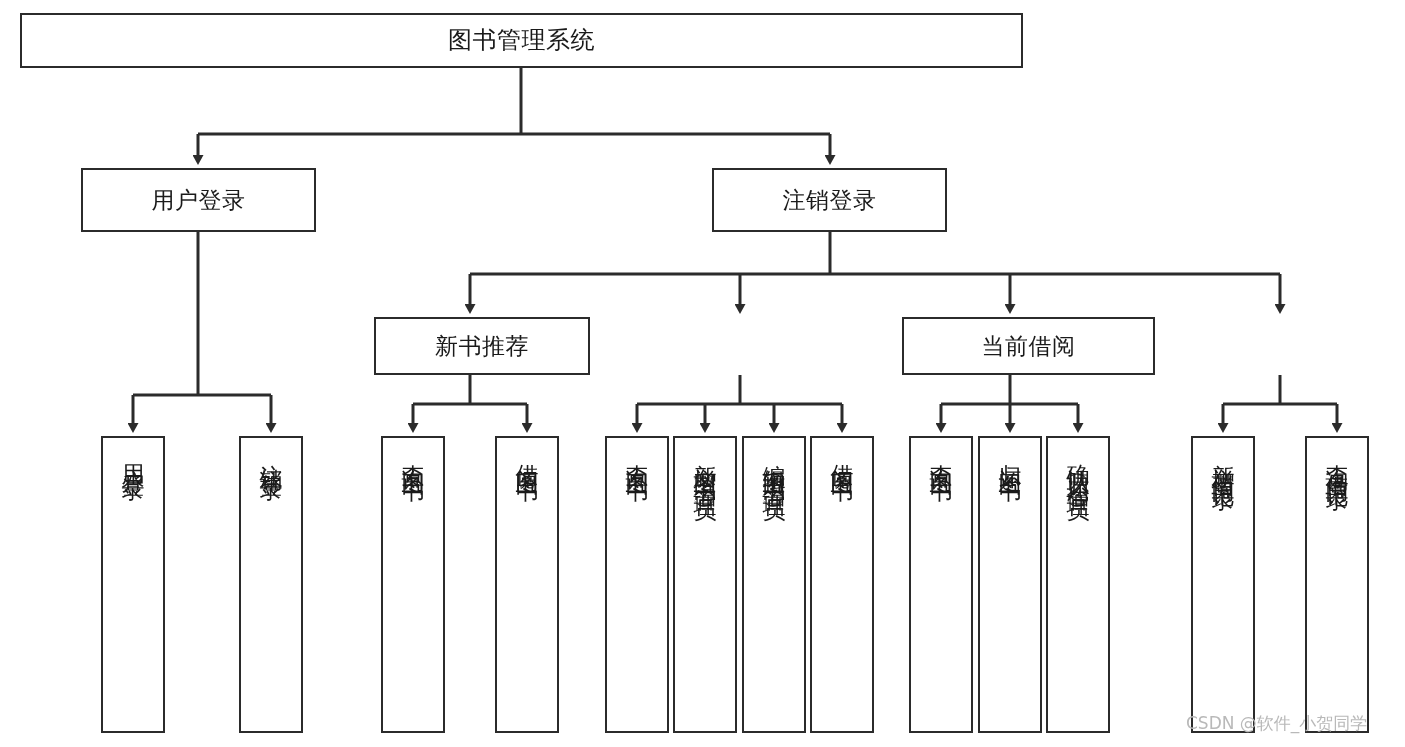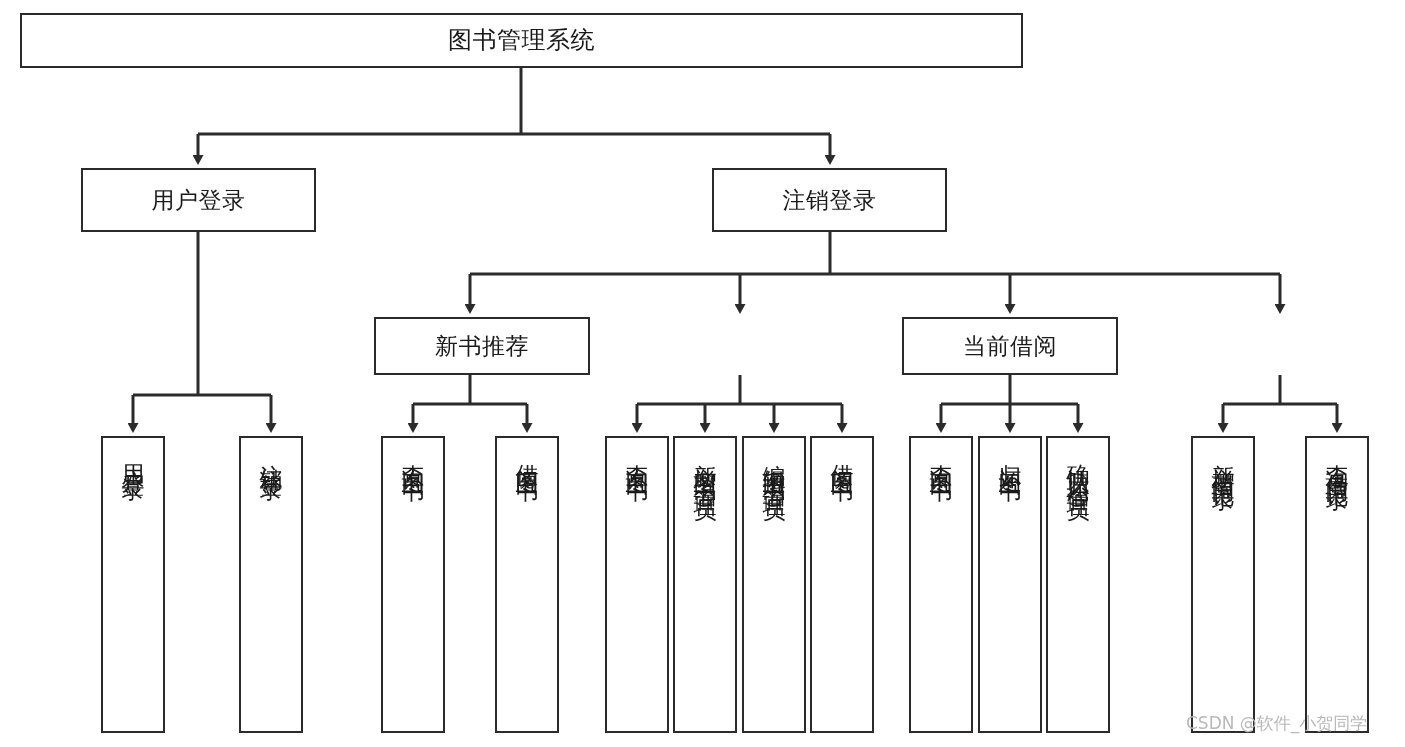--- a/index.html
+++ b/index.html
@@ -136,21 +136,21 @@
   <div class="node h" style="left:81px; top:168px; width:235px; height:64px;">
     <span class="label">用户登录</span>
   </div>
   <div class="node h" style="left:712px; top:168px; width:235px; height:64px;">
     <span class="label">注销登录</span>
   </div>
 
   <div class="node h" style="left:374px; top:317px; width:216px; height:58px;">
     <span class="label">新书推荐</span>
   </div>
-  <div class="node h" style="left:902px; top:317px; width:216px; height:58px;">
+  <div class="node h" style="left:902px; top:317px; width:253px; height:58px;">
     <span class="label">当前借阅</span>
   </div>
 
   <div class="node v" style="left:101px; top:436px; width:64px; height:297px;">
     <span class="label">用户登录</span>
   </div>
   <div class="node v" style="left:239px; top:436px; width:64px; height:297px;">
     <span class="label">注销登录</span>
   </div>
 

